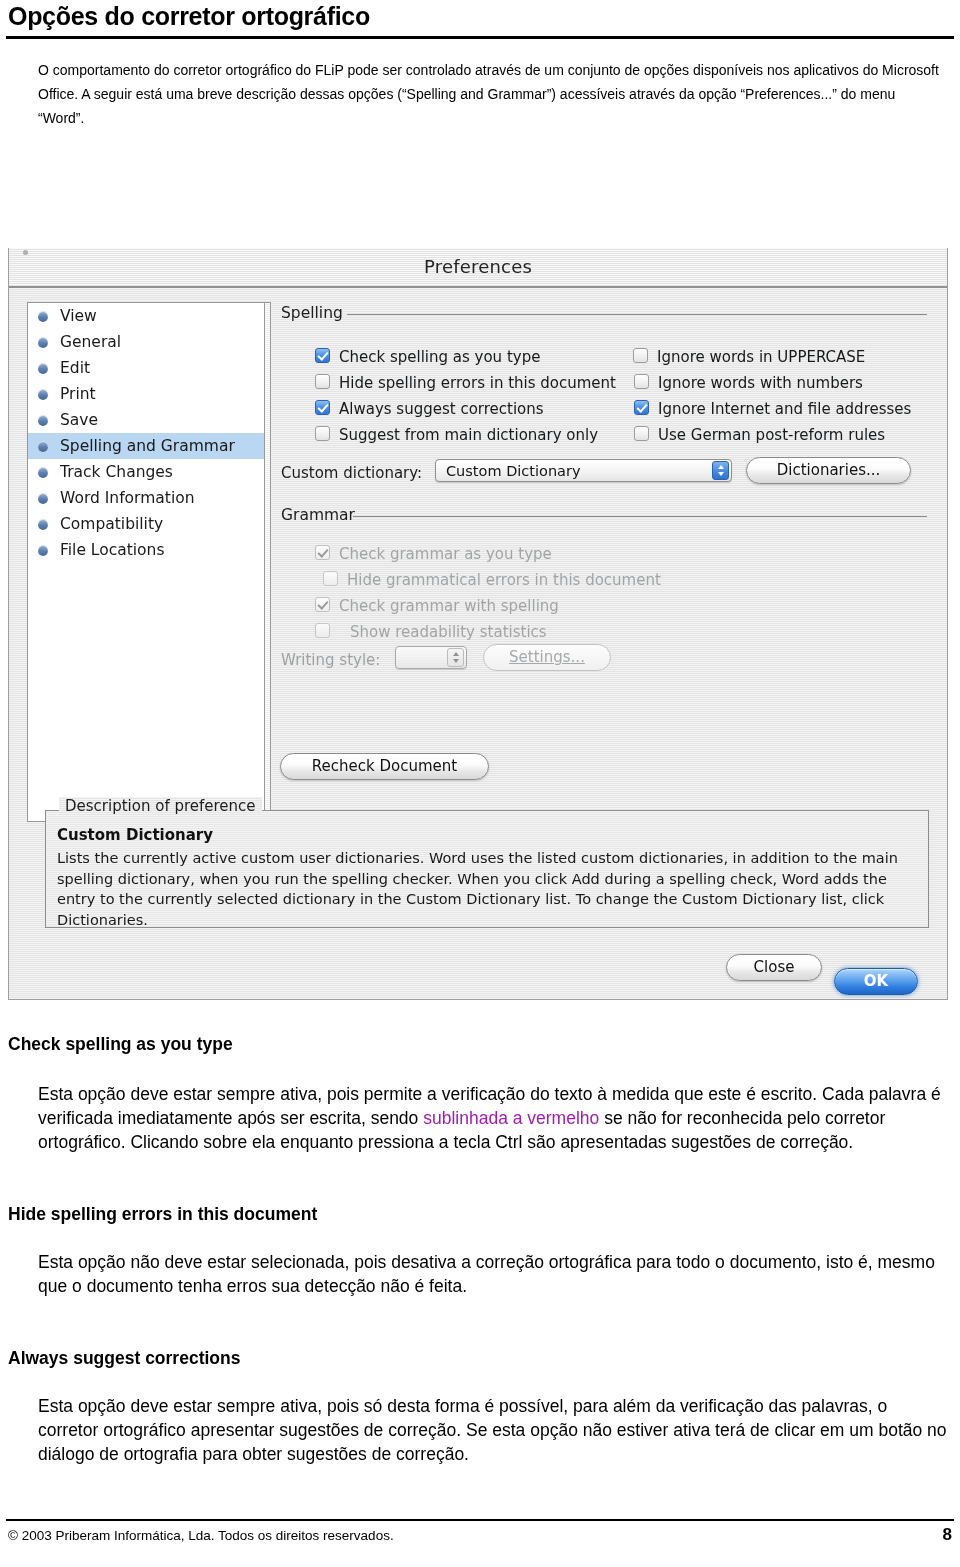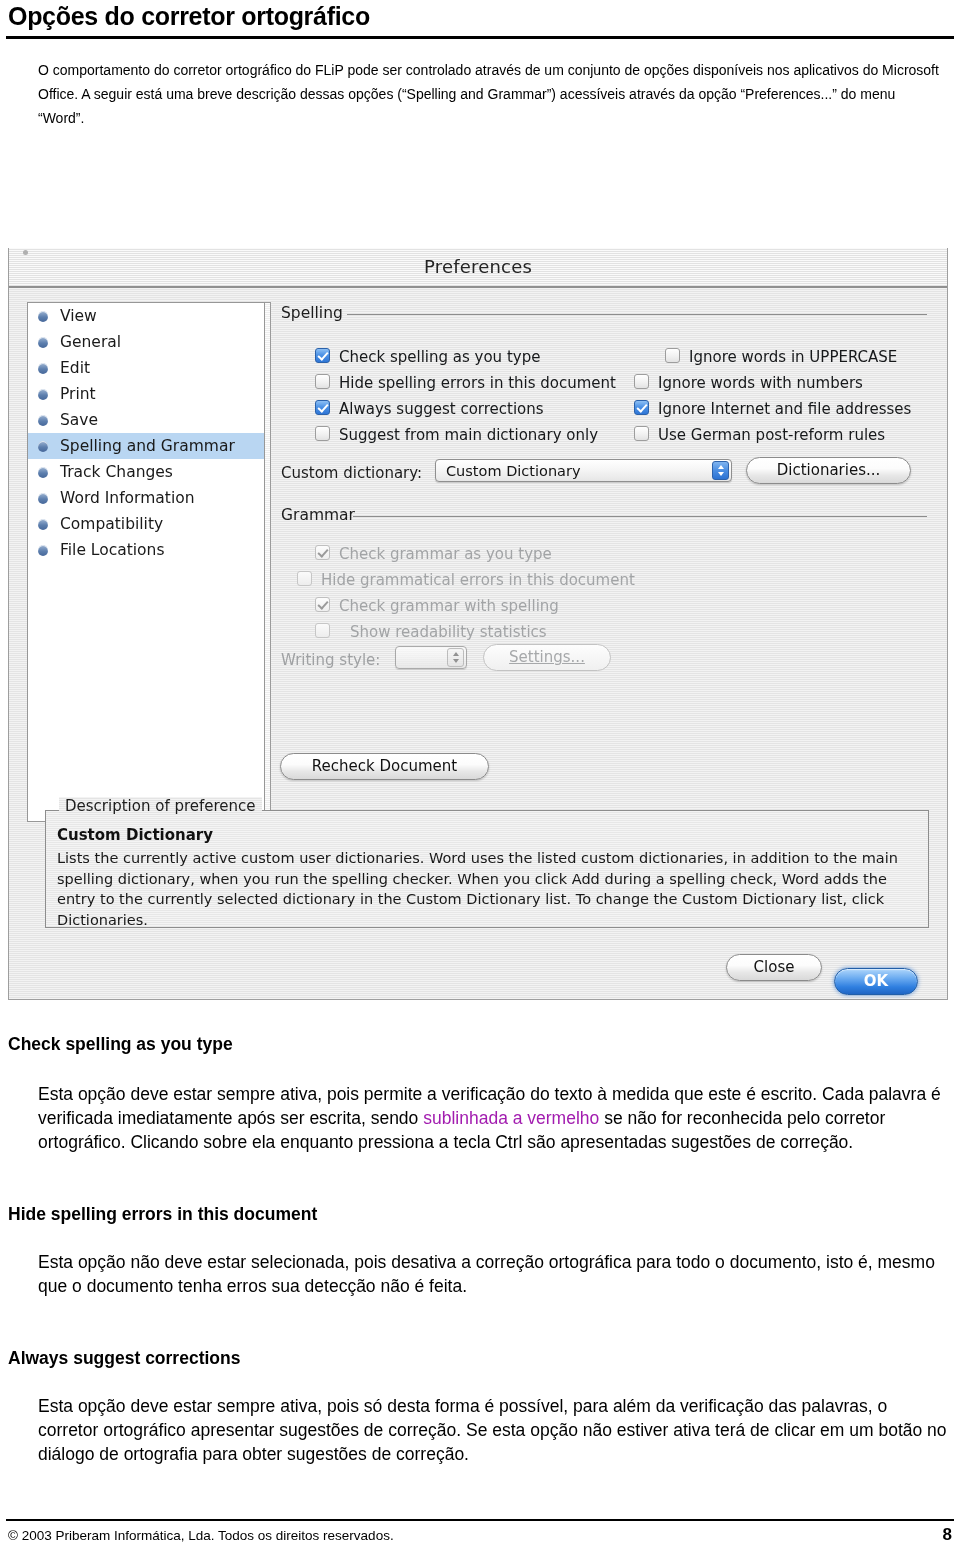--- a/index.html
+++ b/index.html
@@ -379,39 +379,39 @@
     <div class="grp-label" style="left:272px; top:56px;">Spelling</div>
     <div class="grp-rule" style="left:338px; top:66px; width:580px;"></div>
 
     <div id="spelling-left">
         <div class="chk-row" style="left: 306px; top: 100px;"><span class="chk-box on"></span><span>Check spelling as you type</span></div>
         <div class="chk-row" style="left: 306px; top: 126px;"><span class="chk-box off"></span><span>Hide spelling errors in this document</span></div>
         <div class="chk-row" style="left: 306px; top: 152px;"><span class="chk-box on"></span><span>Always suggest corrections</span></div>
         <div class="chk-row" style="left: 306px; top: 178px;"><span class="chk-box off"></span><span>Suggest from main dictionary only</span></div>
       </div>
     <div id="spelling-right">
-        <div class="chk-row" style="left: 656px; top: 100px; text-align: right;"><span class="chk-box off"></span><span>Ignore words in UPPERCASE</span></div>
+        <div class="chk-row" style="left: 624px; top: 100px; text-align: right;"><span class="chk-box off"></span><span>Ignore words in UPPERCASE</span></div>
         <div class="chk-row" style="left: 625px; top: 126px;"><span class="chk-box off"></span><span>Ignore words with numbers</span></div>
         <div class="chk-row" style="left: 625px; top: 152px;"><span class="chk-box on"></span><span>Ignore Internet and file addresses</span></div>
         <div class="chk-row" style="left: 625px; top: 178px;"><span class="chk-box off"></span><span>Use German post-reform rules</span></div>
       </div>
 
     <div class="field-label" style="left:272px; top:216px;">Custom dictionary:</div>
     <div class="popup" style="left:426px; top:211px; width:297px;">
       <span class="popup-text">Custom Dictionary</span>
       <span class="popup-arrows"></span>
     </div>
     <div class="btn" style="left:737px; top:209px; width:165px;">Dictionaries...</div>
 
     <div class="grp-label" style="left:272px; top:258px;">Grammar</div>
     <div class="grp-rule" style="left:344px; top:268px; width:574px;"></div>
 
     <div id="grammar-list">
         <div class="chk-row disabled" style="left: 306px; top: 297px;"><span class="chk-box on"></span><span>Check grammar as you type</span></div>
-        <div class="chk-row disabled" style="left: 288px; top: 323px;"><span class="chk-box off"></span><span>Hide grammatical errors in this document</span></div>
+        <div class="chk-row disabled" style="left: 314px; top: 323px;"><span class="chk-box off"></span><span>Hide grammatical errors in this document</span></div>
         <div class="chk-row disabled" style="left: 306px; top: 349px;"><span class="chk-box on"></span><span>Check grammar with spelling</span></div>
         <div class="chk-row disabled" style="left: 306px; top: 375px; padding-left: 35px;"><span class="chk-box off"></span><span>Show readability statistics</span></div>
       </div>
 
     <div class="field-label disabled" style="left:272px; top:403px;">Writing style:</div>
     <div class="popup" style="left:386px; top:398px; width:72px; opacity:.72;">
       <span class="popup-text"></span>
       <span class="popup-arrows plain"></span>
     </div>
     <div class="btn disabled" style="left:474px; top:396px; width:128px;text-decoration:underline;">Settings...</div>

